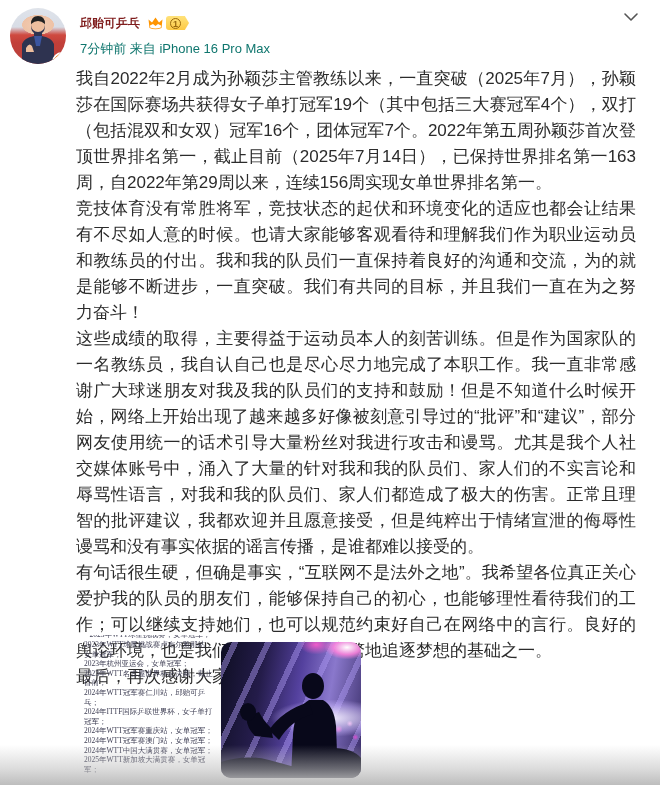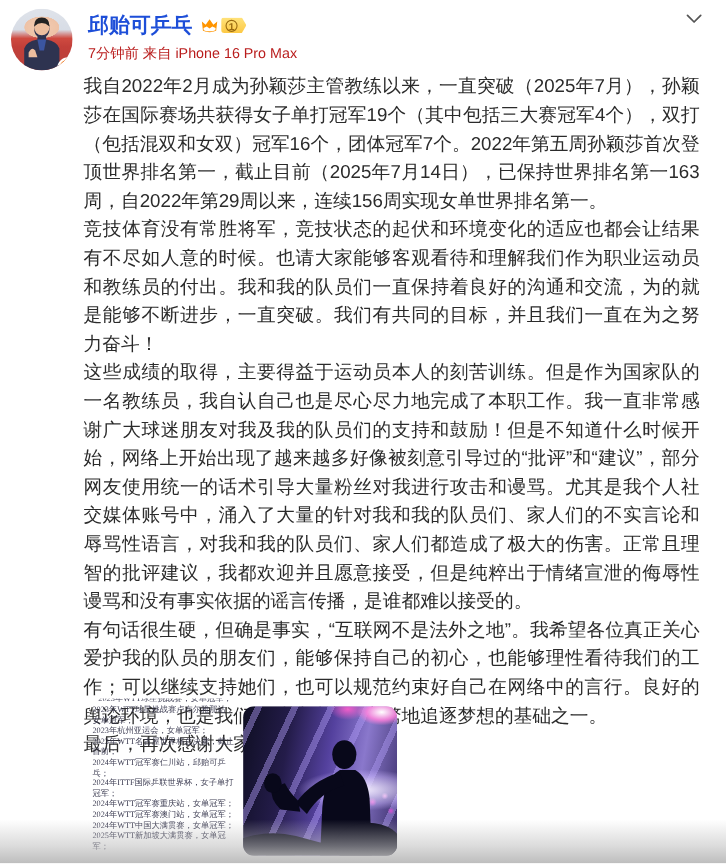--- a/index.html
+++ b/index.html
@@ -16,31 +16,31 @@
       radial-gradient(26px 16px at 50% 30%, #f2cdb4 0%, #eec2a6 60%, rgba(0,0,0,0) 62%),
       linear-gradient(180deg, #dfe3ea 0%, #d8dde6 34%, #cf4a40 48%, #c23f39 62%, #b8413c 100%);
   }
   .avatar svg { position:absolute; left:0; top:0; }
   .v-badge {
     position:absolute; left:42px; top:44px; width:20px; height:20px; border-radius:50%;
     background:#ff8200; border:2px solid #fff; color:#fff; font-weight:bold;
     font-size:12px; line-height:16px; text-align:center;
   }
   .name-row { position:absolute; left:80px; top:12px; height:22px; display:flex; align-items:center; }
-  .username { font-size:19px; font-weight:bold; color:#1d4ed8; cursor:pointer; }
+  .username { font-size:12px; font-weight:bold; color:#7f1d1d; cursor:pointer; }
   .vip { display:flex; align-items:center; margin-left:7px; cursor:pointer; }
   .vip-level {
     margin-left:2px; height:14px; padding:0 8px 0 4px; display:flex; align-items:center;
     background:linear-gradient(180deg,#ffe27a,#fdc945);
     clip-path:polygon(0 0, 82% 0, 100% 50%, 82% 100%, 0 100%);
     border-radius:3px; font-size:9px; font-weight:bold; color:#9a6a10;
   }
   .vip-level b{ border:1px solid #9a6a10; border-radius:50%; width:11px; height:11px;
     line-height:10px; text-align:center; font-style:normal;}
-  .meta { position:absolute; left:80px; top:40px; font-size:13px; color:#b91c1c; }
+  .meta { position:absolute; left:80px; top:40px; font-size:13px; color:#0f766e; }
   .chevron { position:absolute; right:20px; top:10px; cursor:pointer; }
   
   .post-text {
     position:absolute; left:76px; top:66px; width:560px;
     font-size:17px; line-height:26px; color:#2b2b2b; text-align:justify;
   }
   .post-text p { margin:0; }
   .collapse-link { color:#eb7350; margin-left:14px; cursor:pointer; text-decoration:none; }
   
   .attach { position:absolute; left:76px; top:635px; width:292px; height:150px; cursor:pointer; }

